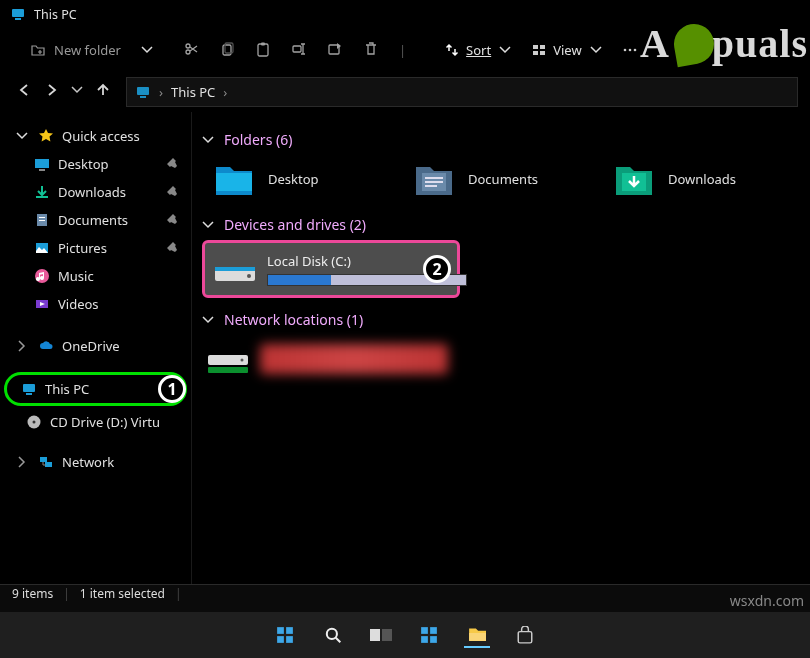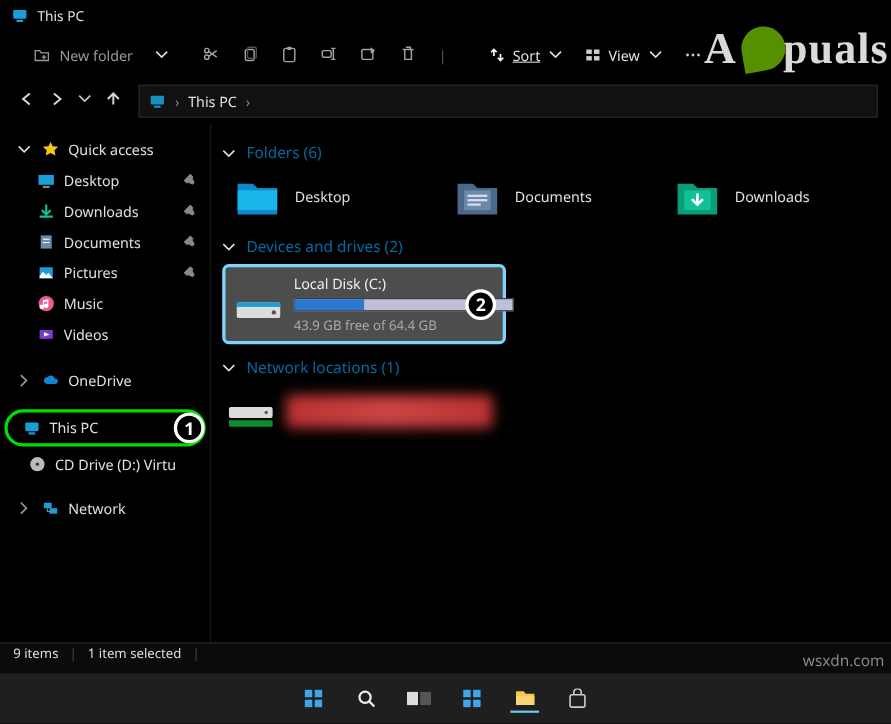--- a/index.html
+++ b/index.html
@@ -80,39 +80,39 @@
     width:28px; height:28px; border-radius:50%;
     background:#000; border:3px solid #fff;
     display:flex; align-items:center; justify-content:center;
     font-size:16px; font-weight:700; color:#fff;
   }
 
   
   .section-header {
     display:flex; align-items:center; gap:8px;
     padding: 4px 4px 4px 2px; font-size:14px; margin-top:4px;
-    color:#0369a1;
+    color:#f0abfc;
   }
   .chev-down { transform: rotate(0deg); }
   .folder-grid {
     display:flex; gap:30px; padding: 4px 0 6px 6px;
   }
   .folder-tile {
     display:flex; align-items:center; gap:14px;
     min-width:170px; padding:2px 10px;
   }
   .folder-tile .fname { font-size:13px; }
 
   .drive-tile {
     display:flex; align-items:center; gap:12px;
     width:258px; padding:6px 10px;
     background:#4d4d4d;
     position:relative;
   }
-  .hl-2 { border:3px solid #7dd3fc; border-radius:6px; }
+  .hl-2 { border:3px solid #ec4899; border-radius:6px; }
   .drive-tile .drive-text { display:flex; flex-direction:column; gap:4px; width:100%; }
   .drive-tile .drive-name { font-size:13px; color:#eee; }
   .drive-tile .bar {
     height:12px; width:200px; background:#bfbfd9; border:1px solid #333;
   }
   .drive-tile .bar .fill { height:100%; background:#2a78d0; }
   .drive-tile .drive-free { font-size:12px; color:#aaa; }
 
   .netloc {
     display:flex; align-items:center; gap:12px;
@@ -519,21 +519,20 @@
     <div style="padding:2px 0 4px 4px; position:relative; width:270px">
       <div class="drive-tile hl-2">
         <svg class="ic40" viewBox="0 0 40 40">
             <use href="#drive"></use>
           </svg>
         <div class="drive-text">
           <span class="drive-name">Local Disk (C:)</span>
           <div class="bar">
               <div class="fill" style="width:32%"></div>
             </div>
-          <span class="drive-free">43.9 GB free of 64.4 GB</span>
         </div>
         <div class="badge" style="right:6px">2</div>
       </div>
     </div>
 
     <div class="section-header">
       <svg class="ic16">
           <use href="#chev-down"></use>
         </svg>
       <span>Network locations (1)</span>

